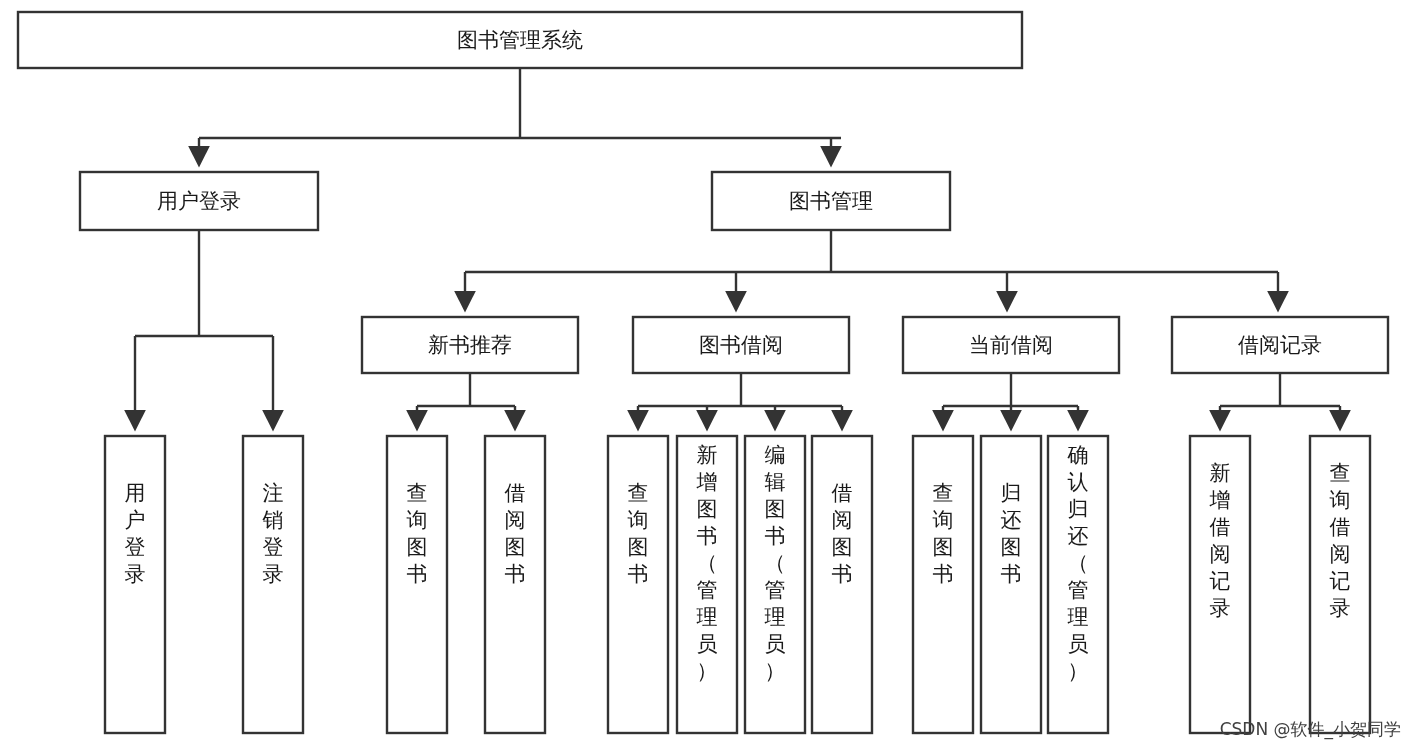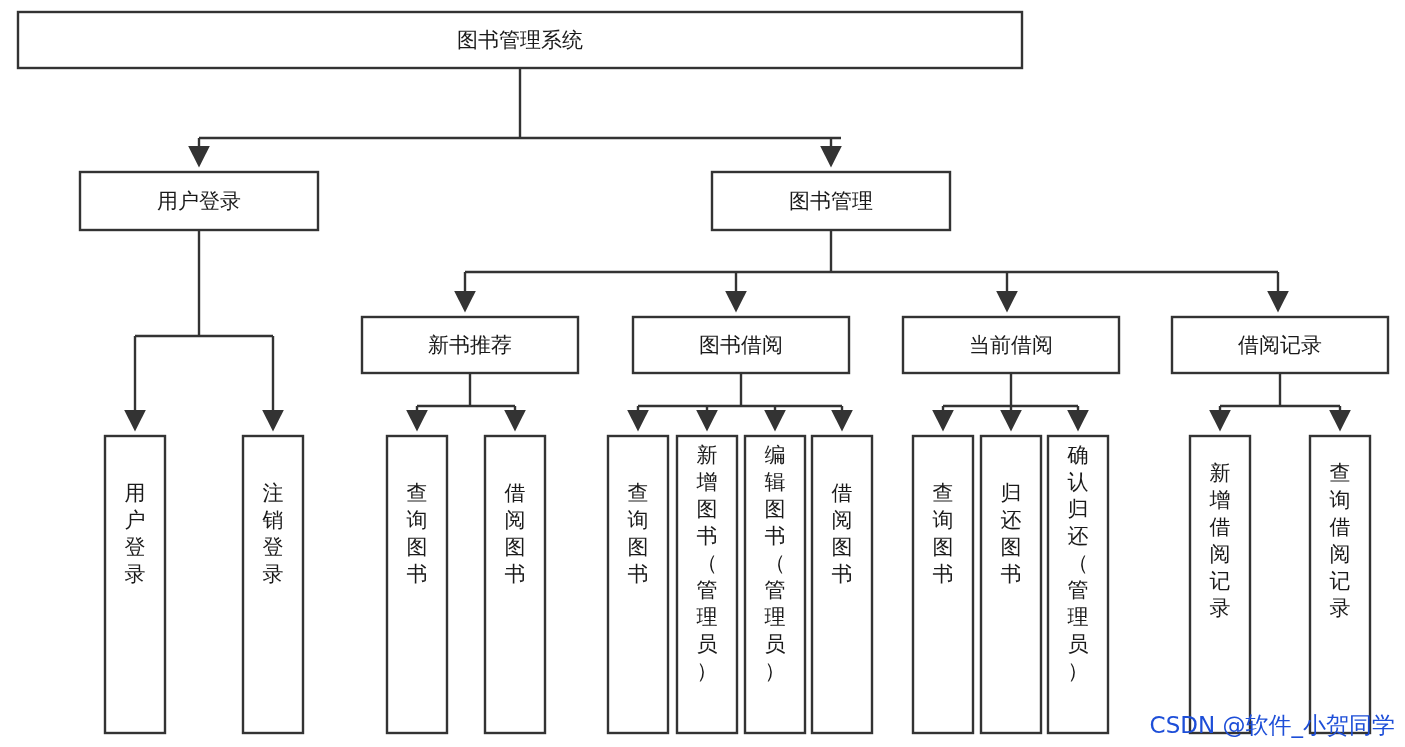--- a/index.html
+++ b/index.html
@@ -41,25 +41,25 @@
     stroke: #333333;
     stroke-width: 2.4;
     fill: none;
   }
   .arrow-head {
     fill: #333333;
     stroke: none;
   }
   .watermark {
     position: absolute;
-    right: 10px;
+    right: 4px;
     bottom: 6px;
     font-family: "DejaVu Sans", "Liberation Sans", sans-serif;
-    font-size: 23px;
-    color: #1d4ed8;
+    font-size: 17px;
+    color: #404040;
     white-space: nowrap;
     pointer-events: none;
   }
 </style>
 </head>
 <body>
 
 <svg id="diagram" viewBox="0 0 1405 747" xmlns="http://www.w3.org/2000/svg">
 
   <defs>

